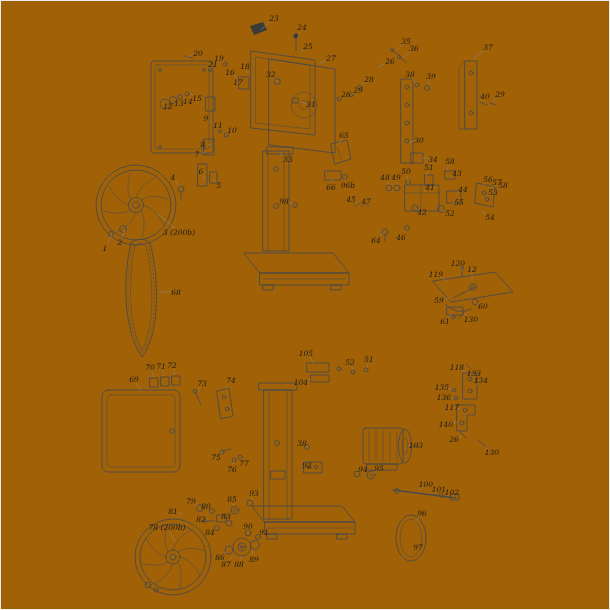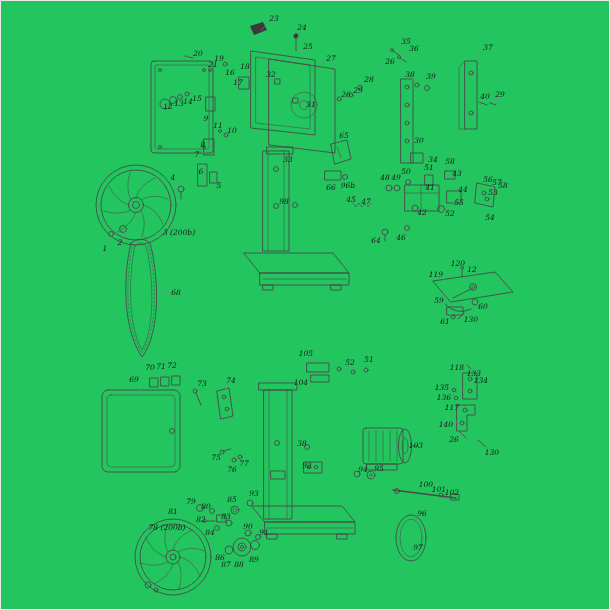--- a/index.html
+++ b/index.html
@@ -1,16 +1,16 @@
 <!DOCTYPE html>
 <html style="--line: #4a4a4a; --dark: #3a3a3a; --label: #1a1a1a; --leader: #8a8a8a;"><head>
 <meta charset="utf-8">
 <style>
   html,body{margin:0;padding:0;background:#fff;}
-  .stage{position:relative;width:610px;height:610px;background:#22c55e;border:1px solid #ececec;box-sizing:border-box;overflow:hidden;font-family:"DejaVu Serif",serif;}
+  .stage{position:relative;width:610px;height:610px;background:#a16207;border:1px solid #ececec;box-sizing:border-box;overflow:hidden;font-family:"DejaVu Serif",serif;}
   svg{position:absolute;left:0;top:0;}
   .art{stroke:var(--line,#4a4a4a);fill:none;stroke-width:0.9;stroke-linejoin:round;stroke-linecap:round;}
   .thin{stroke-width:0.55;}
   .fill-dark{fill:var(--dark,#3a3a3a);stroke:none;}
   .label{font:italic 7.5px "DejaVu Serif",serif;fill:var(--label,#1a1a1a);stroke:none;}
   .leader{stroke:var(--leader,#8a8a8a);stroke-width:0.55;fill:none;}
 </style>
 </head>
 <body>
 

